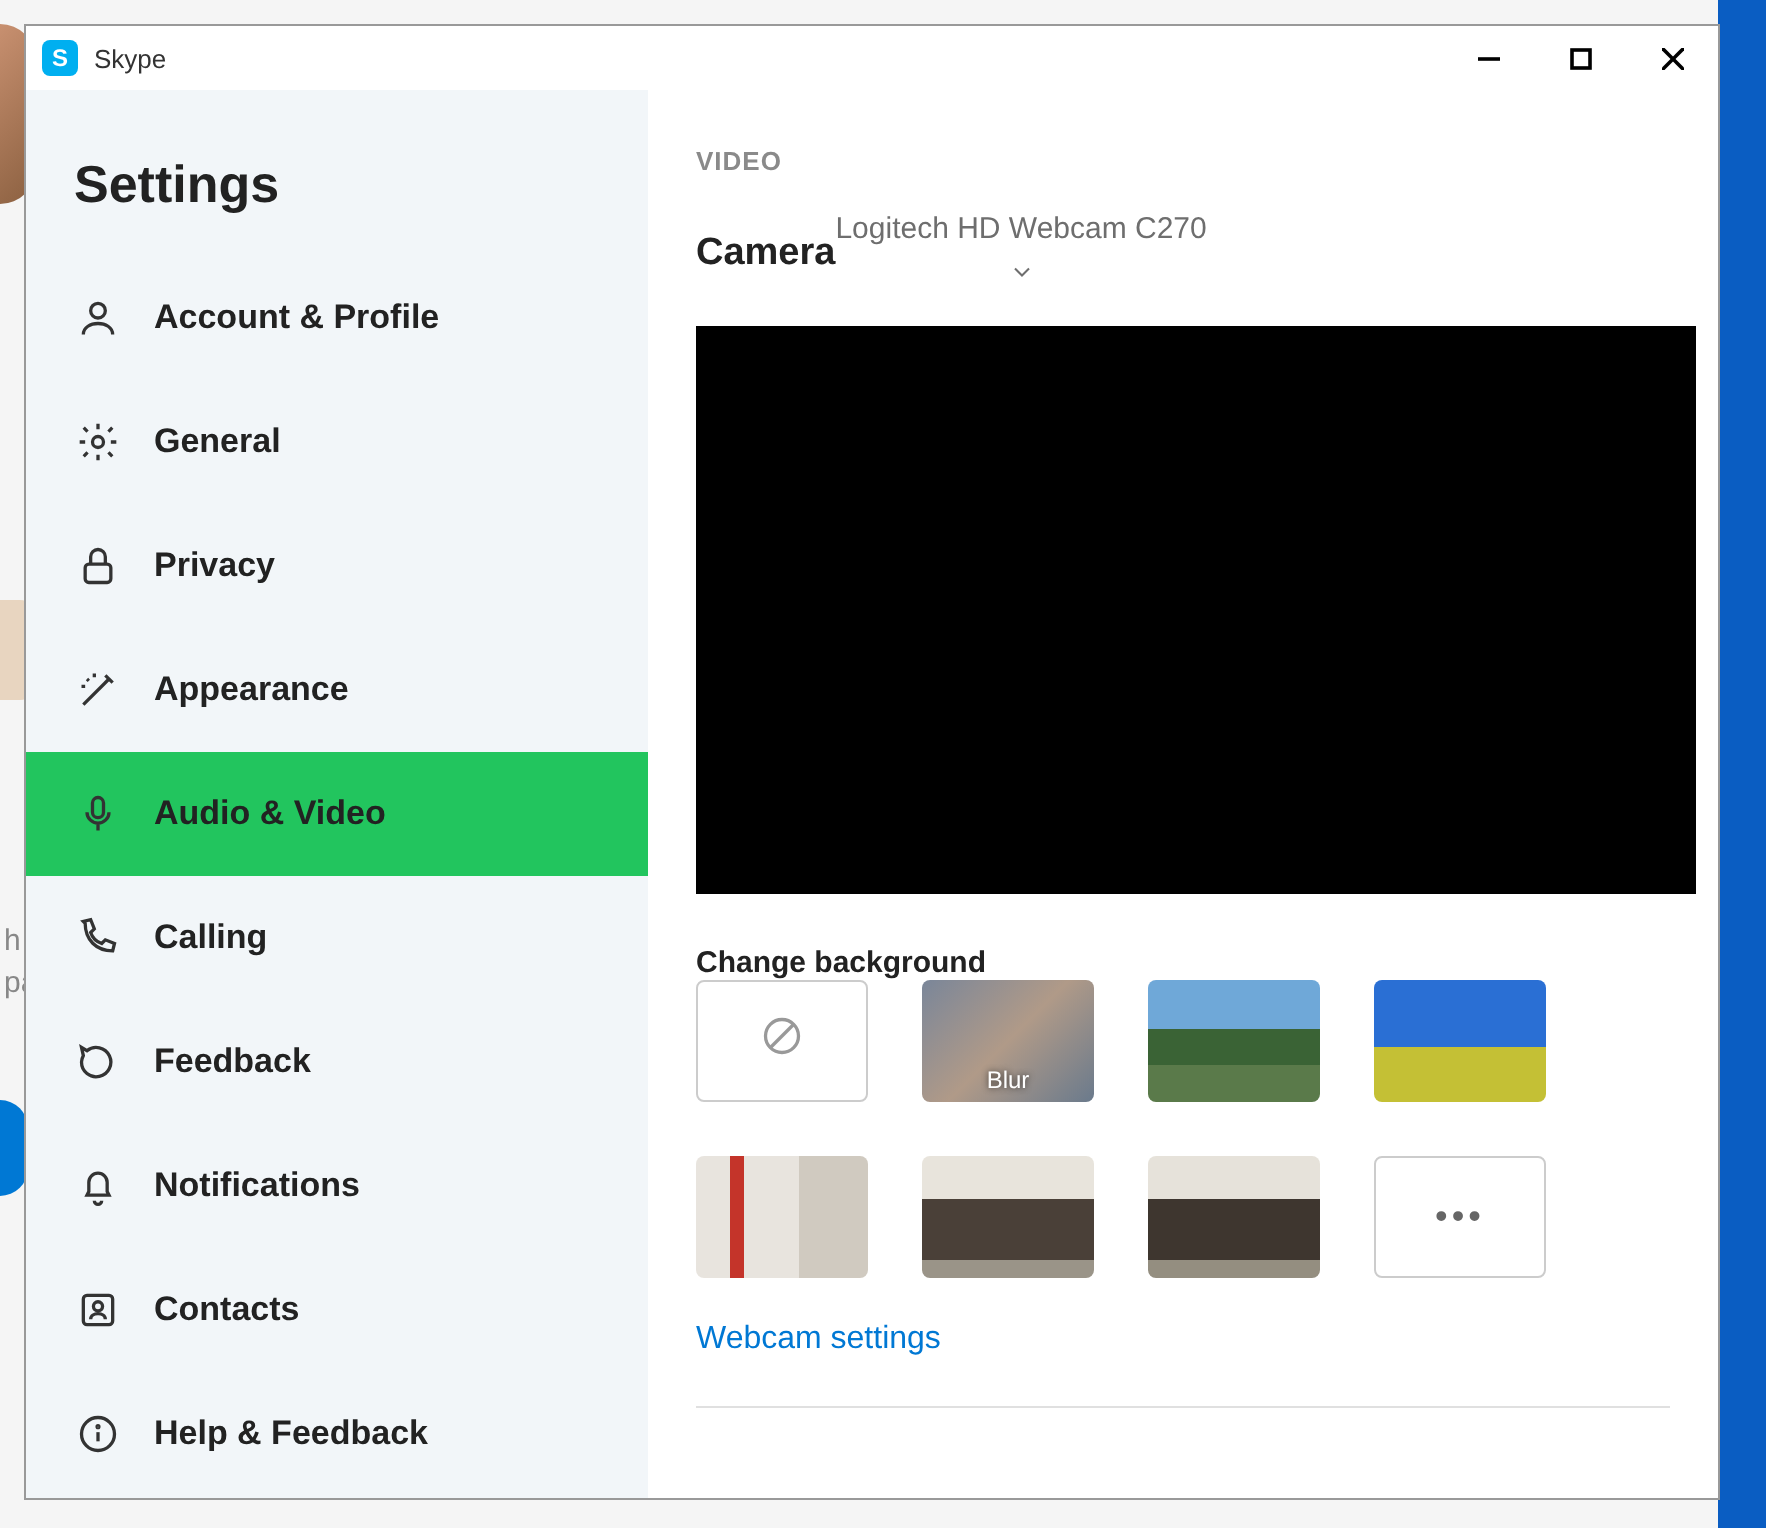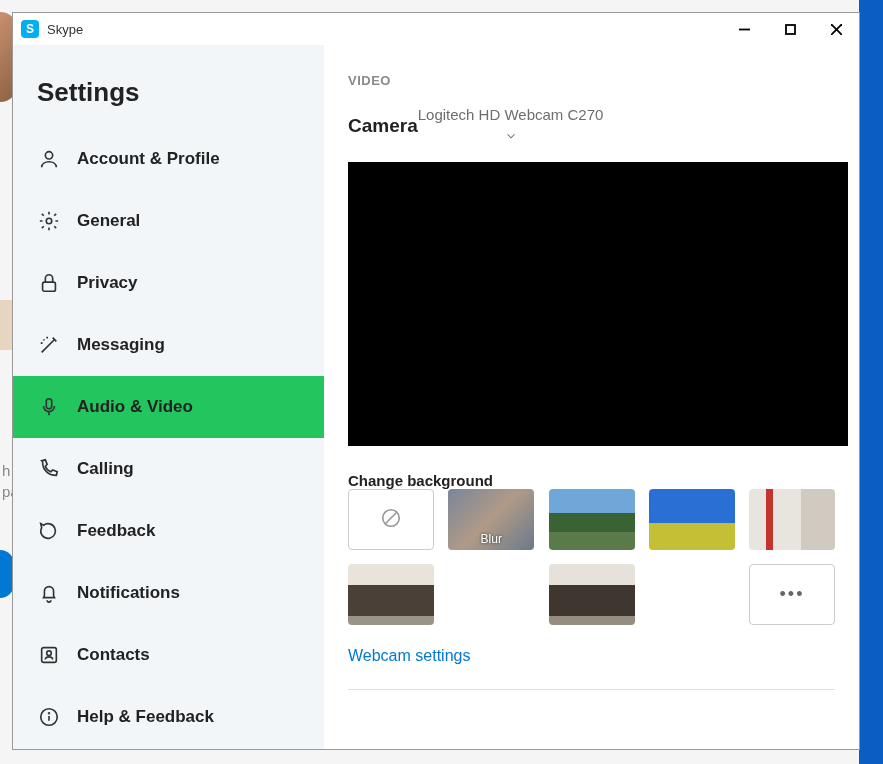--- a/index.html
+++ b/index.html
@@ -167,23 +167,22 @@
       margin-bottom: 26px;
     }
     .change-bg-title {
       font-size: 15px;
       font-weight: 600;
       color: #222;
     }
     .bg-grid {
       display: flex;
       flex-wrap: wrap;
-      gap: 14px;
+      gap: 27px;
       margin-bottom: 22px;
-      justify-content: space-between;
     }
     .bg-tile {
       width: 86px; height: 61px;
       border-radius: 4px;
       cursor: pointer;
       position: relative;
       display: flex; align-items: center; justify-content: center;
       overflow: hidden;
     }
     .bg-tile.none {
@@ -294,21 +293,21 @@
       </div>
 
       <div class="sidebar-item">
         <span class="icon">
           <svg width="22" height="22" viewBox="0 0 24 24">
               <path d="M4 20L18 6"></path>
               <path d="M16 4l4 4"></path>
               <path d="M6 6l1 1M10 3l0 2M3 10l2 0"></path>
             </svg>
         </span>
-        <span class="label">Messaging</span>
+        <span class="label">Appearance</span>
       </div>
 
       <div class="sidebar-item active">
         <span class="icon">
           <svg width="22" height="22" viewBox="0 0 24 24">
               <rect x="9" y="3" width="6" height="11" rx="3"></rect>
               <path d="M6 11a6 6 0 0 0 12 0M12 17v4"></path>
             </svg>
         </span>
         <span class="label">Audio &amp; Video</span>

